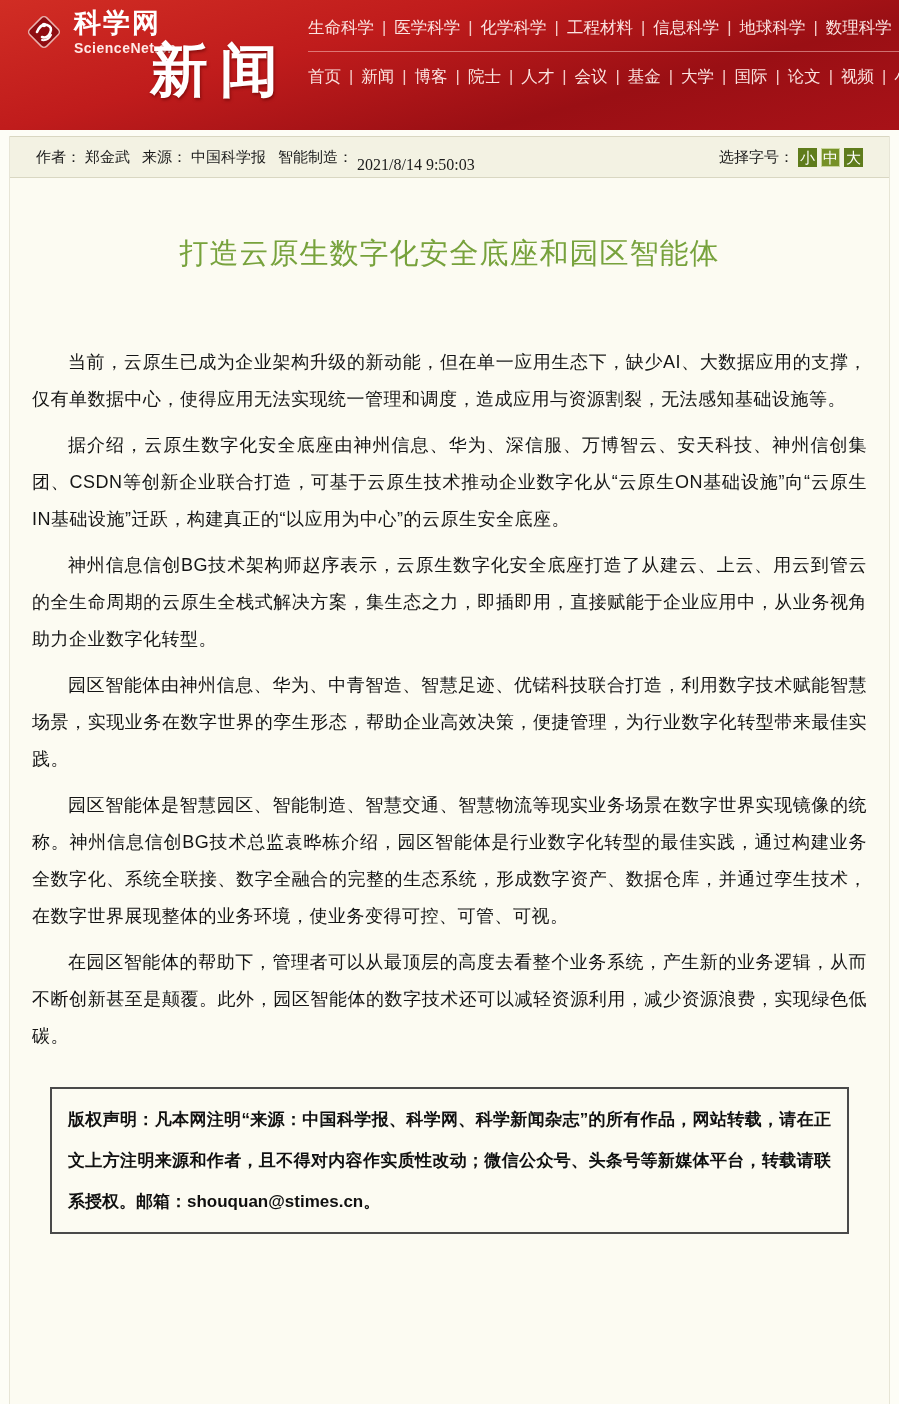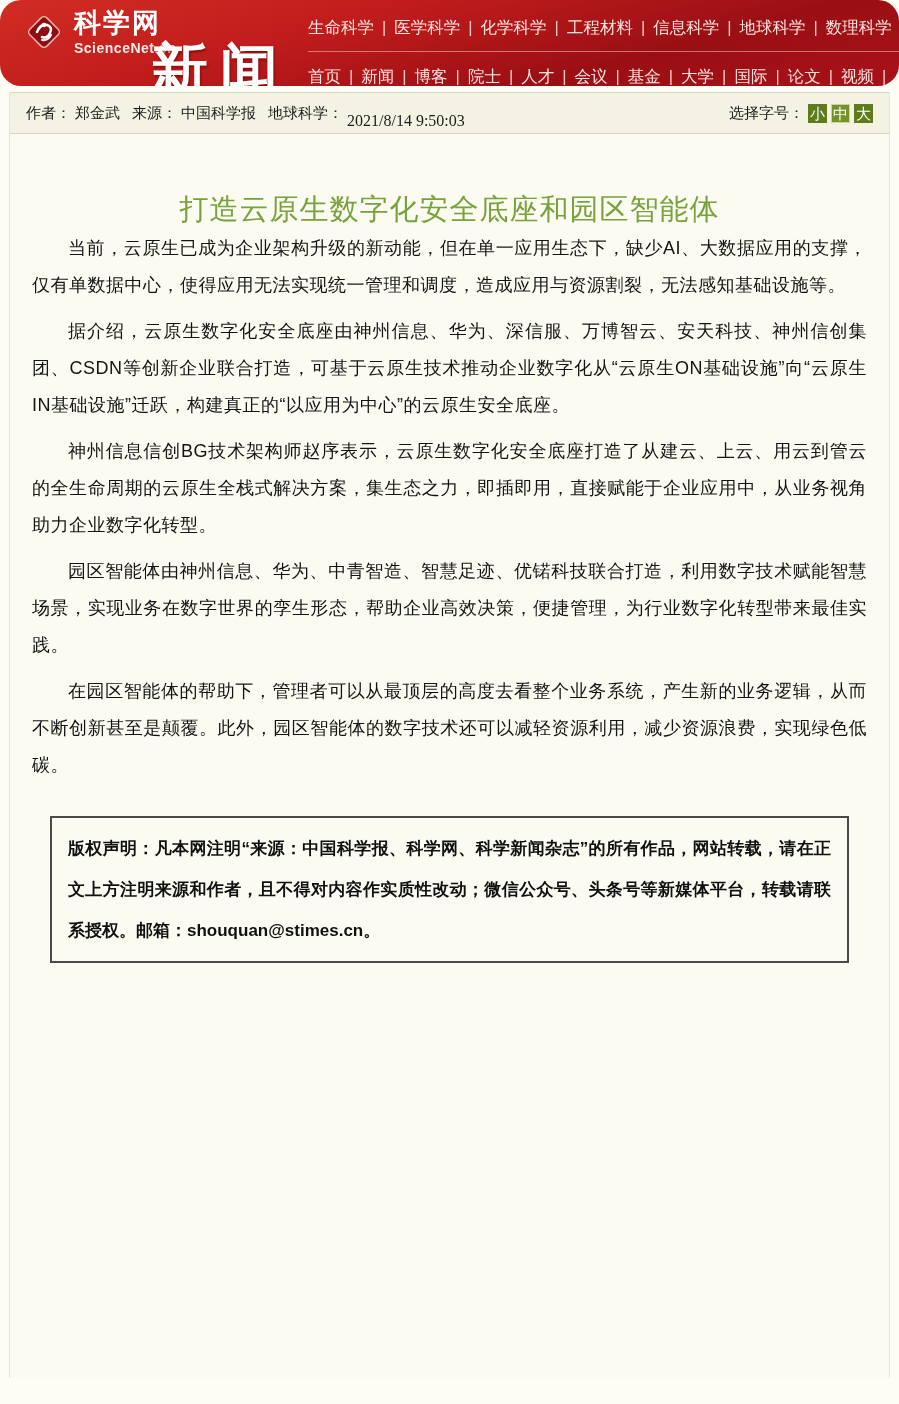--- a/index.html
+++ b/index.html
@@ -1,56 +1,56 @@
 <!DOCTYPE html>
 <html><head>
 <meta charset="utf-8">
 <style>
   html,body{margin:0;padding:0;background:#fff;}
   .page{width:899px;height:1404px;position:relative;background:#fdfdf6;margin:0 auto;overflow:hidden;
         font-family:"Liberation Sans","DejaVu Sans",sans-serif;}
   
-  .header{position:relative;width:899px;height:86px;
+  .header{position:relative;width:899px;height:130px;
           background:linear-gradient(165deg,#d12d24 0%,#c01c1c 35%,#9a0f14 70%,#a81218 100%);
-          overflow:hidden;border-radius:21px;}
+          overflow:hidden;}
   .logo{position:absolute;left:22px;top:10px;display:flex;align-items:flex-start;cursor:pointer;}
   .logo-icon{width:44px;height:44px;margin-right:8px;}
   .logo-texts{display:flex;flex-direction:column;line-height:1;}
   .logo-name{color:#fff;font-size:27px;font-weight:bold;letter-spacing:2px;}
   .logo-domain{color:#ffe9e6;font-size:14px;font-weight:bold;margin-top:4px;letter-spacing:.5px;}
   .section-title{position:absolute;left:150px;top:32px;color:#fff;font-size:58px;font-weight:bold;
                  letter-spacing:12px;text-shadow:1px 2px 3px rgba(90,0,0,.55);cursor:pointer;}
   .nav{position:absolute;left:308px;top:0;width:591px;height:118px;}
   .nav-row{white-space:nowrap;overflow:hidden;color:#fbe3e0;font-size:16.5px;}
   .nav-row-1{padding-top:17px;}
   .nav-sep{border:none;border-top:1px solid rgba(255,210,205,.5);margin:12px 0 0 0;}
   .nav-row-2{padding-top:14px;}
   .nav-row span{cursor:pointer;}
   .nav-row span:not(:last-child)::after{content:"|";margin:0 8px;color:#f4c9c5;font-weight:normal;}
   
   .content{margin:0 9px;background:#fcfbf2;border-left:1px solid #e7e5d6;border-right:1px solid #e7e5d6;
            height:1286px;box-sizing:border-box;}
   
   .meta{margin-top:6px;height:42px;background:#f3f2e3;border-top:1px solid #d9d7c2;
-        border-bottom:1px solid #d9d7c2;display:flex;align-items:center;padding:0 16px;
+        border-bottom:1px solid #d9d7c2;display:flex;align-items:center;padding:0 26px;
         font-size:15px;color:#1c1c1c;box-sizing:border-box;}
   .meta-left{flex:1;display:flex;align-items:center;white-space:nowrap;}
   .meta-left .lbl{margin-right:4px;}
   .meta-left .val{margin-right:12px;}
   .meta-time{font-family:"Liberation Serif","DejaVu Serif",serif;font-size:16px;margin-top:15px;}
   .meta-right{display:flex;align-items:center;white-space:nowrap;}
   .size-btns{display:inline-flex;}
   .size-btns span{display:inline-block;background:#5f7c1c;color:#fff;font-size:15px;line-height:19px;
                   padding:0 2px;margin-left:4px;cursor:pointer;}
   .size-btns span:nth-child(2){background:#769127;box-shadow:inset 0 0 0 1px #c8d59b;}
   
   .article{padding:0 22px;}
   .article-title{margin:56px 0 0 0;text-align:center;color:#77a23c;font-size:29px;font-weight:normal;
                  letter-spacing:1px;}
-  .paragraphs{}
+  .paragraphs{margin-top:70px;}
   .paragraphs p{margin:0 0 9px 0;font-size:18px;line-height:37px;color:#141414;text-indent:2em;
                 text-align:justify;letter-spacing:.5px;}
   
   .copyright{margin:32px 18px 0 18px;border:2px solid #4a4a4a;background:#fcfbf2;
              padding:10px 16px;font-size:17px;font-weight:bold;line-height:41px;color:#101010;
              text-align:justify;}
 </style>
 </head>
 <body>
 
@@ -83,40 +83,41 @@
   </div>
 
   <div class="content">
 
     <div class="meta">
       <div class="meta-left">
         <span class="lbl">作者：</span>
         <span class="val">郑金武</span>
         <span class="lbl">来源：</span>
         <span class="val">中国科学报</span>
-        <span class="lbl">地球科学：</span>
+        <span class="lbl">智能制造：</span>
         <span class="val meta-time">2021/8/14 9:50:03</span>
       </div>
       <div class="meta-right">
         <span>选择字号：</span>
         <span class="size-btns">
             <span>小</span>
             <span>中</span>
             <span>大</span>
           </span>
       </div>
     </div>
 
     <div class="article">
       <h1 class="article-title">打造云原生数字化安全底座和园区智能体</h1>
       <div class="paragraphs">
           <p>当前，云原生已成为企业架构升级的新动能，但在单一应用生态下，缺少AI、大数据应用的支撑，仅有单数据中心，使得应用无法实现统一管理和调度，造成应用与资源割裂，无法感知基础设施等。</p>
           <p>据介绍，云原生数字化安全底座由神州信息、华为、深信服、万博智云、安天科技、神州信创集团、CSDN等创新企业联合打造，可基于云原生技术推动企业数字化从“云原生ON基础设施”向“云原生IN基础设施”迁跃，构建真正的“以应用为中心”的云原生安全底座。</p>
           <p>神州信息信创BG技术架构师赵序表示，云原生数字化安全底座打造了从建云、上云、用云到管云的全生命周期的云原生全栈式解决方案，集生态之力，即插即用，直接赋能于企业应用中，从业务视角助力企业数字化转型。</p>
           <p>园区智能体由神州信息、华为、中青智造、智慧足迹、优锘科技联合打造，利用数字技术赋能智慧场景，实现业务在数字世界的孪生形态，帮助企业高效决策，便捷管理，为行业数字化转型带来最佳实践。</p>
+          <p>园区智能体是智慧园区、智能制造、智慧交通、智慧物流等现实业务场景在数字世界实现镜像的统称。神州信息信创BG技术总监袁晔栋介绍，园区智能体是行业数字化转型的最佳实践，通过构建业务全数字化、系统全联接、数字全融合的完整的生态系统，形成数字资产、数据仓库，并通过孪生技术，在数字世界展现整体的业务环境，使业务变得可控、可管、可视。</p>
           <p>在园区智能体的帮助下，管理者可以从最顶层的高度去看整个业务系统，产生新的业务逻辑，从而不断创新甚至是颠覆。此外，园区智能体的数字技术还可以减轻资源利用，减少资源浪费，实现绿色低碳。</p>
         </div>
 
       <div class="copyright">
         <span>版权声明：凡本网注明“来源：中国科学报、科学网、科学新闻杂志”的所有作品，网站转载，请在正文上方注明来源和作者，且不得对内容作实质性改动；微信公众号、头条号等新媒体平台，转载请联系授权。邮箱：shouquan@stimes.cn。</span>
       </div>
     </div>
   </div>
 
 </div>

